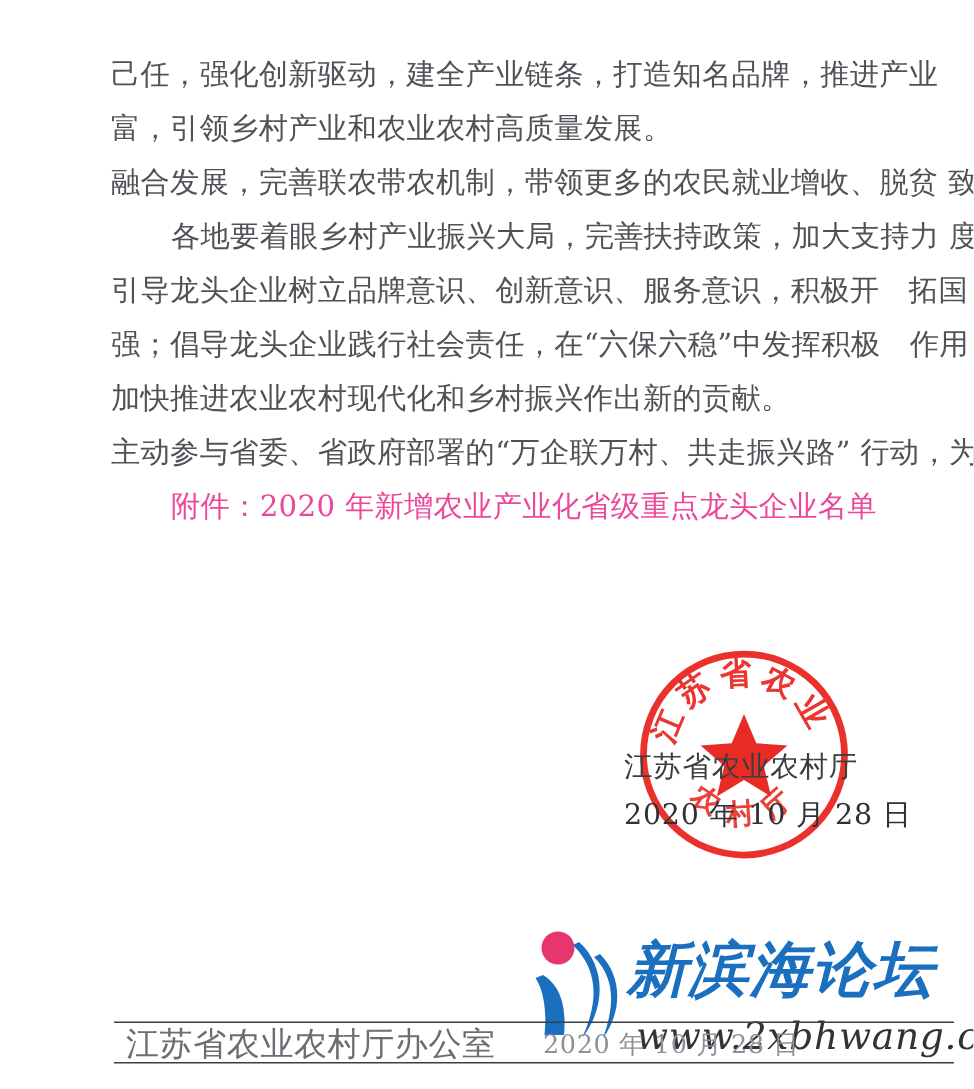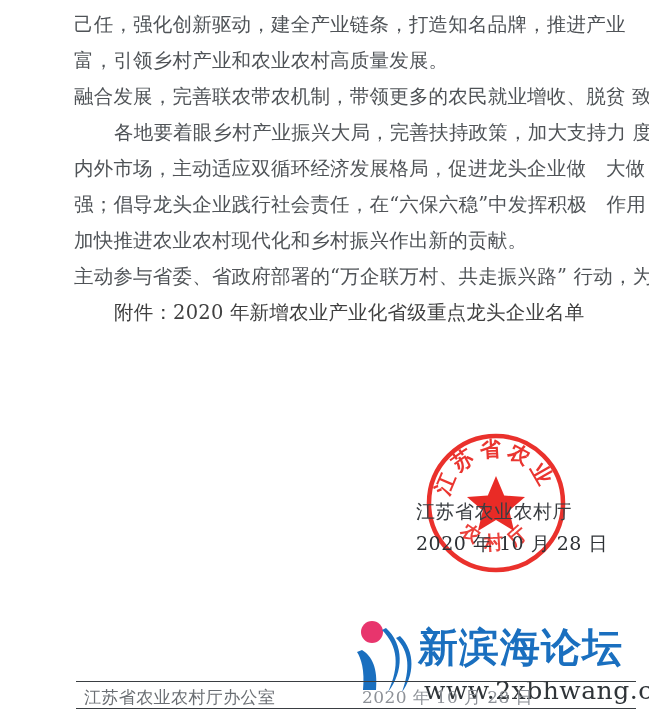--- a/index.html
+++ b/index.html
@@ -15,38 +15,38 @@
     width: 649px;
     height: 726px;
     background: #ffffff;
     overflow: hidden;
   }
 
   
   .doc-body {
     position: absolute;
     left: 74px;
-    top: 7px;
+    top: 32px;
     width: 510px;
   }
   .doc-line {
     font-family: "DejaVu Serif", "Liberation Serif", serif;
     font-size: 19.5px;
     line-height: 36px;
     height: 36px;
     color: #4f5357;
     white-space: pre;
     letter-spacing: 0.2px;
   }
   .doc-line.indent {
     text-indent: 40px;
   }
   .doc-line.attach {
     text-indent: 40px;
-    color: #404040;
+    color: #ec4899;
     text-align: center;
   }
 
   
   .seal {
     position: absolute;
     left: 425px;
     top: 432px;
     width: 142px;
     height: 142px;
@@ -92,21 +92,21 @@
     border-top: 1.4px solid #3a3e42;
   }
   .rule-top { top: 681px; }
   .rule-bottom { top: 708px; }
 
   .footer-office {
     position: absolute;
     left: 84px;
     top: 686px;
     font-family: "DejaVu Serif", "Liberation Serif", serif;
-    font-size: 17px;
+    font-size: 22px;
     line-height: 22px;
     color: #6a6e73;
     white-space: pre;
     letter-spacing: 0.4px;
   }
   .footer-date {
     position: absolute;
     left: 362px;
     top: 686px;
     font-family: "DejaVu Serif", "Liberation Serif", serif;
@@ -117,20 +117,21 @@
     letter-spacing: 0.4px;
   }
 
   
   .watermark {
     position: absolute;
     left: 356px;
     top: 618px;
     width: 292px;
     height: 100px;
+    font-style: italic;
   }
   .wm-logo {
     position: absolute;
     left: 0;
     top: 2px;
     width: 62px;
     height: 74px;
   }
   .wm-title {
     position: absolute;
@@ -159,21 +160,21 @@
 </head>
 <body>
 
 <div id="page">
 
   <div class="doc-body">
     <div class="doc-line">己任，强化创新驱动，建全产业链条，打造知名品牌，推进产业</div>
     <div class="doc-line">富，引领乡村产业和农业农村高质量发展。</div>
     <div class="doc-line">融合发展，完善联农带农机制，带领更多的农民就业增收、脱贫 致</div>
     <div class="doc-line indent">各地要着眼乡村产业振兴大局，完善扶持政策，加大支持力 度，</div>
-    <div class="doc-line">内外市场，主动适应双循环经济发展格局，促进龙头企业做　大做</div>
+    <div class="doc-line">引导龙头企业树立品牌意识、创新意识、服务意识，积极开　拓国</div>
     <div class="doc-line">强；倡导龙头企业践行社会责任，在“六保六稳”中发挥积极　作用，</div>
     <div class="doc-line">加快推进农业农村现代化和乡村振兴作出新的贡献。</div>
     <div class="doc-line">主动参与省委、省政府部署的“万企联万村、共走振兴路” 行动，为</div>
     <div class="doc-line attach">附件：2020 年新增农业产业化省级重点龙头企业名单</div>
   </div>
 
   <div class="seal">
     <svg class="seal-ring" width="142" height="142" viewBox="0 0 142 142">
       <defs>
         <path id="arcpath" d="M 24,71 A 47,47 0 0 1 118,71" fill="none"></path>

